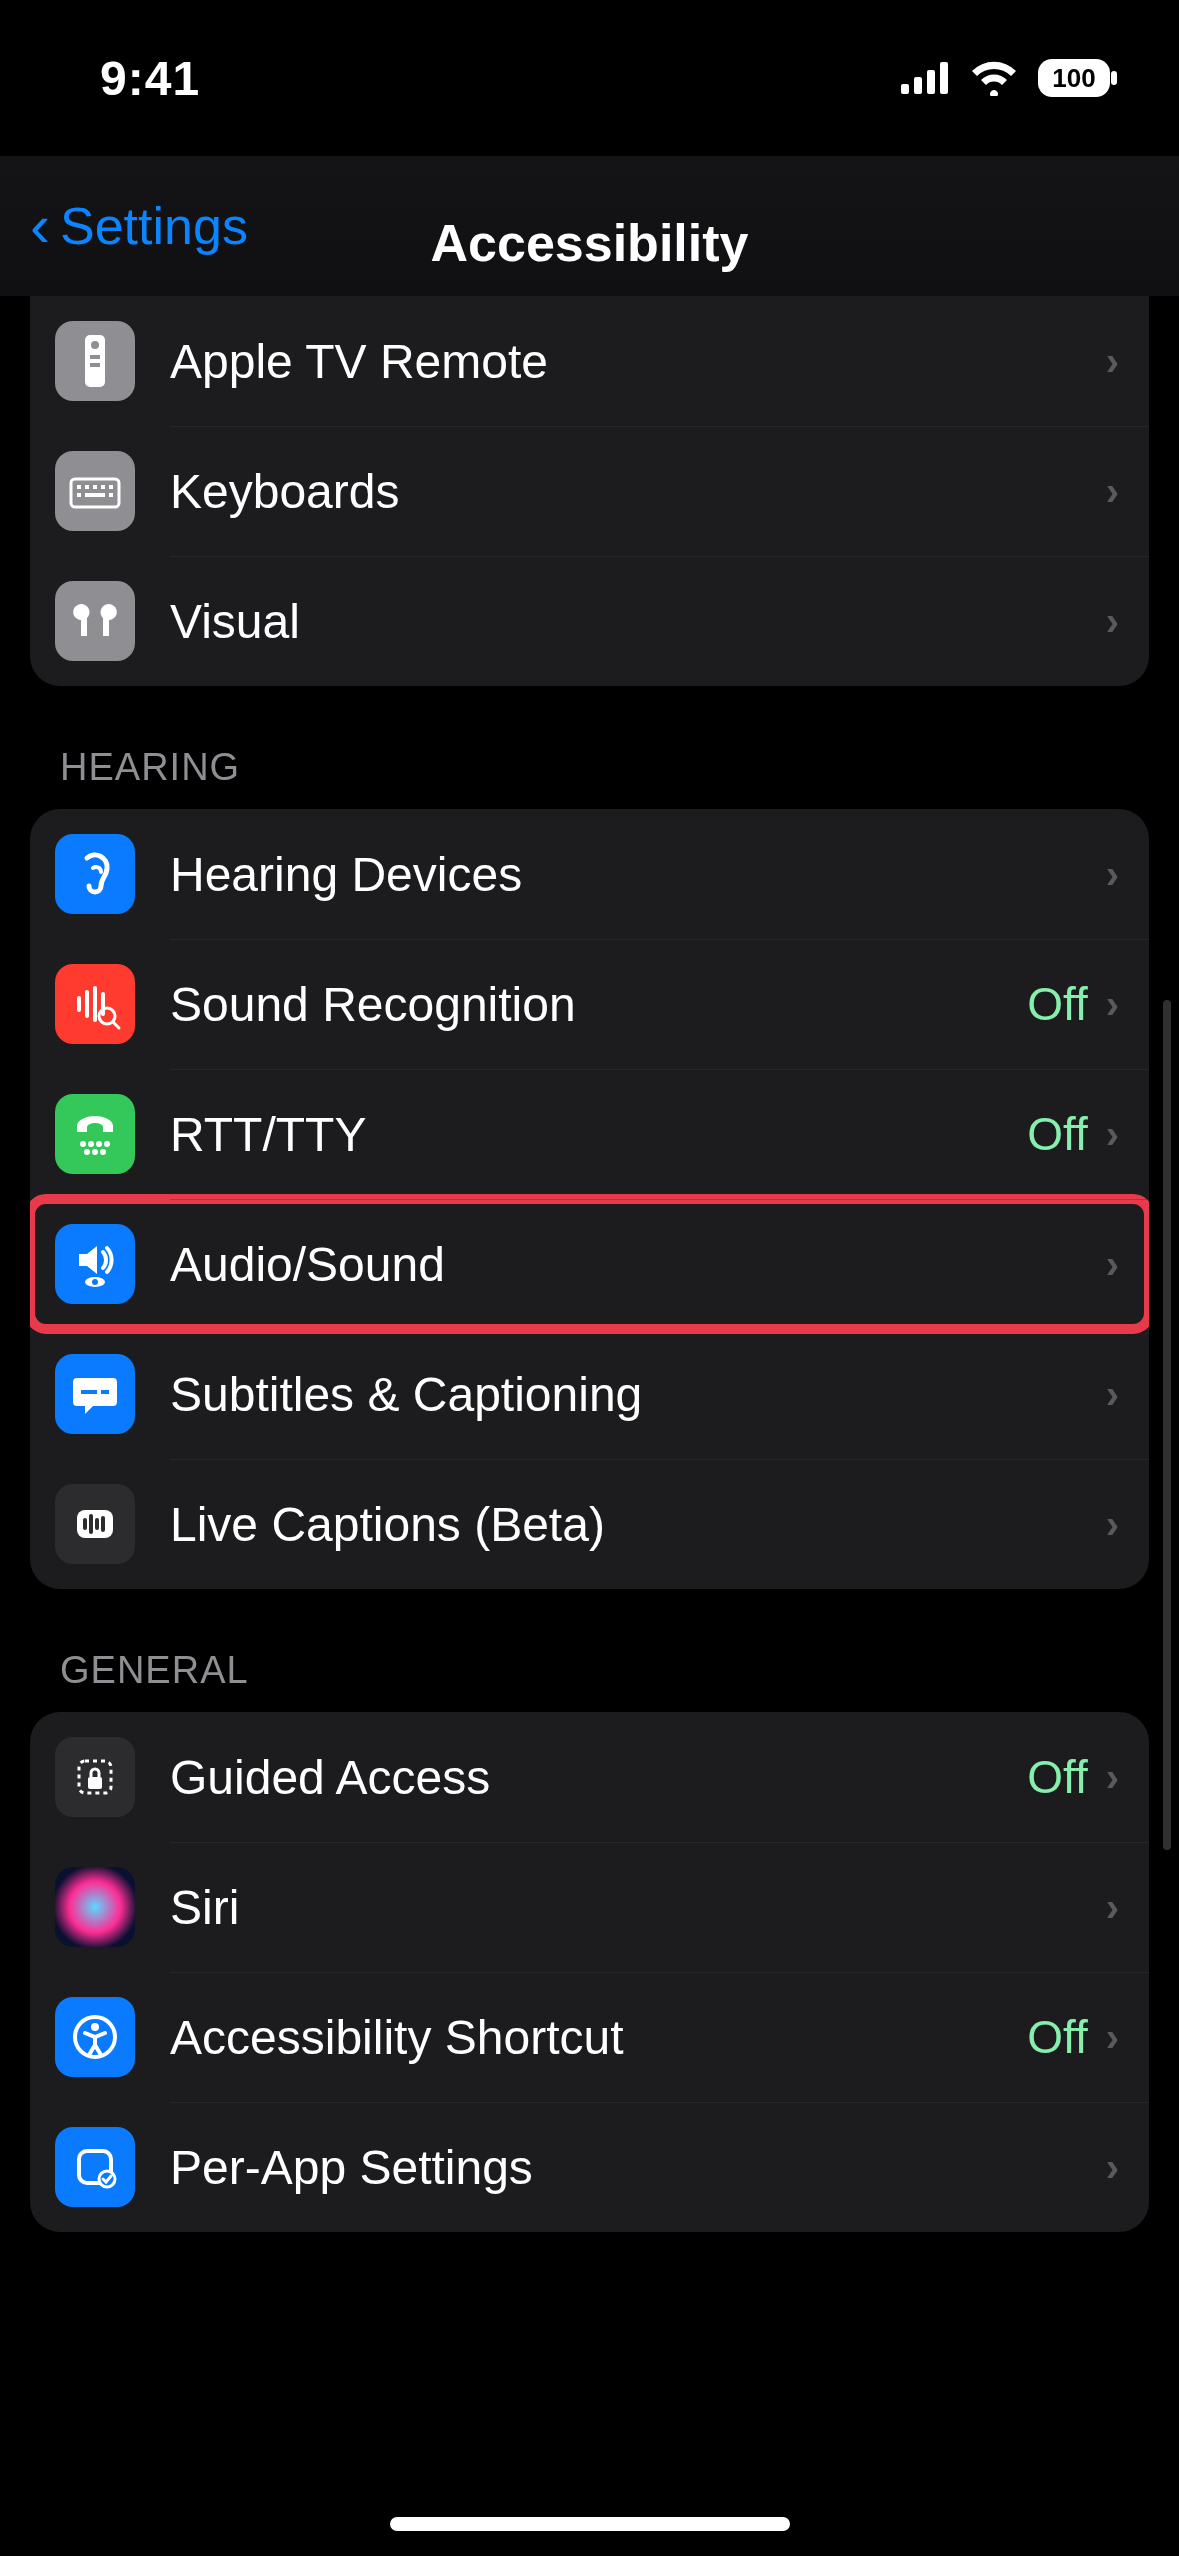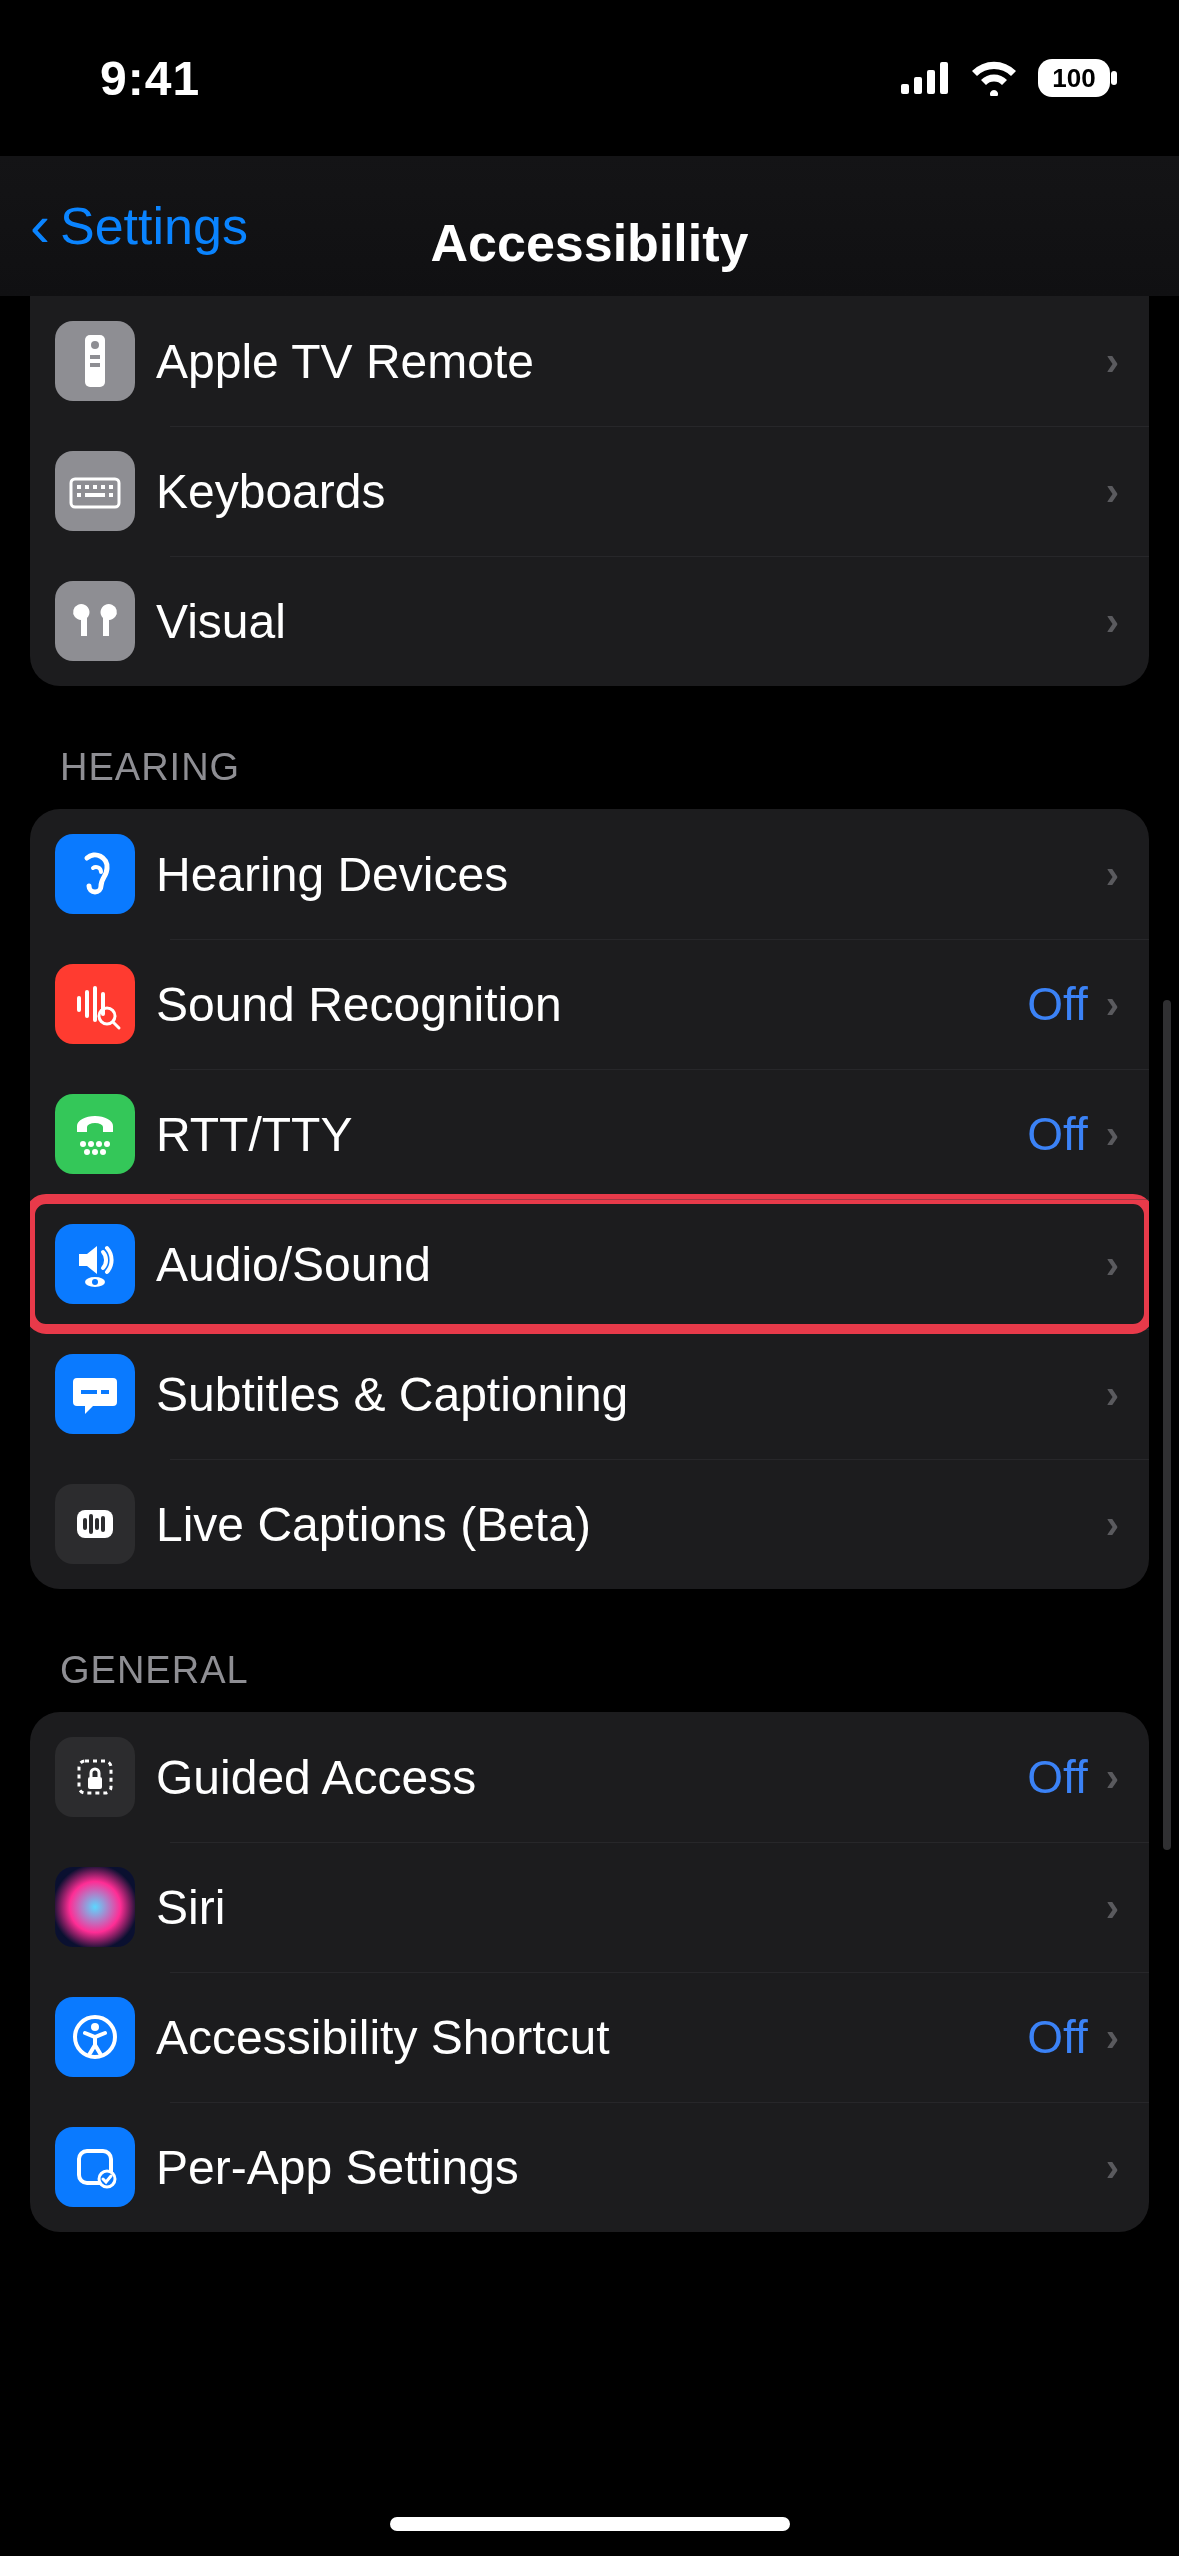--- a/index.html
+++ b/index.html
@@ -79,27 +79,27 @@
     height: 80px;
     border-radius: 18px;
     display: flex;
     align-items: center;
     justify-content: center;
     flex-shrink: 0;
   }
   .row-label {
     font-size: 48px;
     font-weight: 400;
-    margin-left: 21px;
+    margin-left: 35px;
     flex: 1;
     color: #fff;
   }
   .row-value {
     font-size: 46px;
-    color: #3b82f6;
+    color: #86efac;
     margin-right: 18px;
   }
   .chevron {
     color: #5a5a5e;
     font-size: 40px;
     font-weight: 600;
   }
   .highlight {
     outline: 10px solid #e83a4a;
     outline-offset: -5px;

